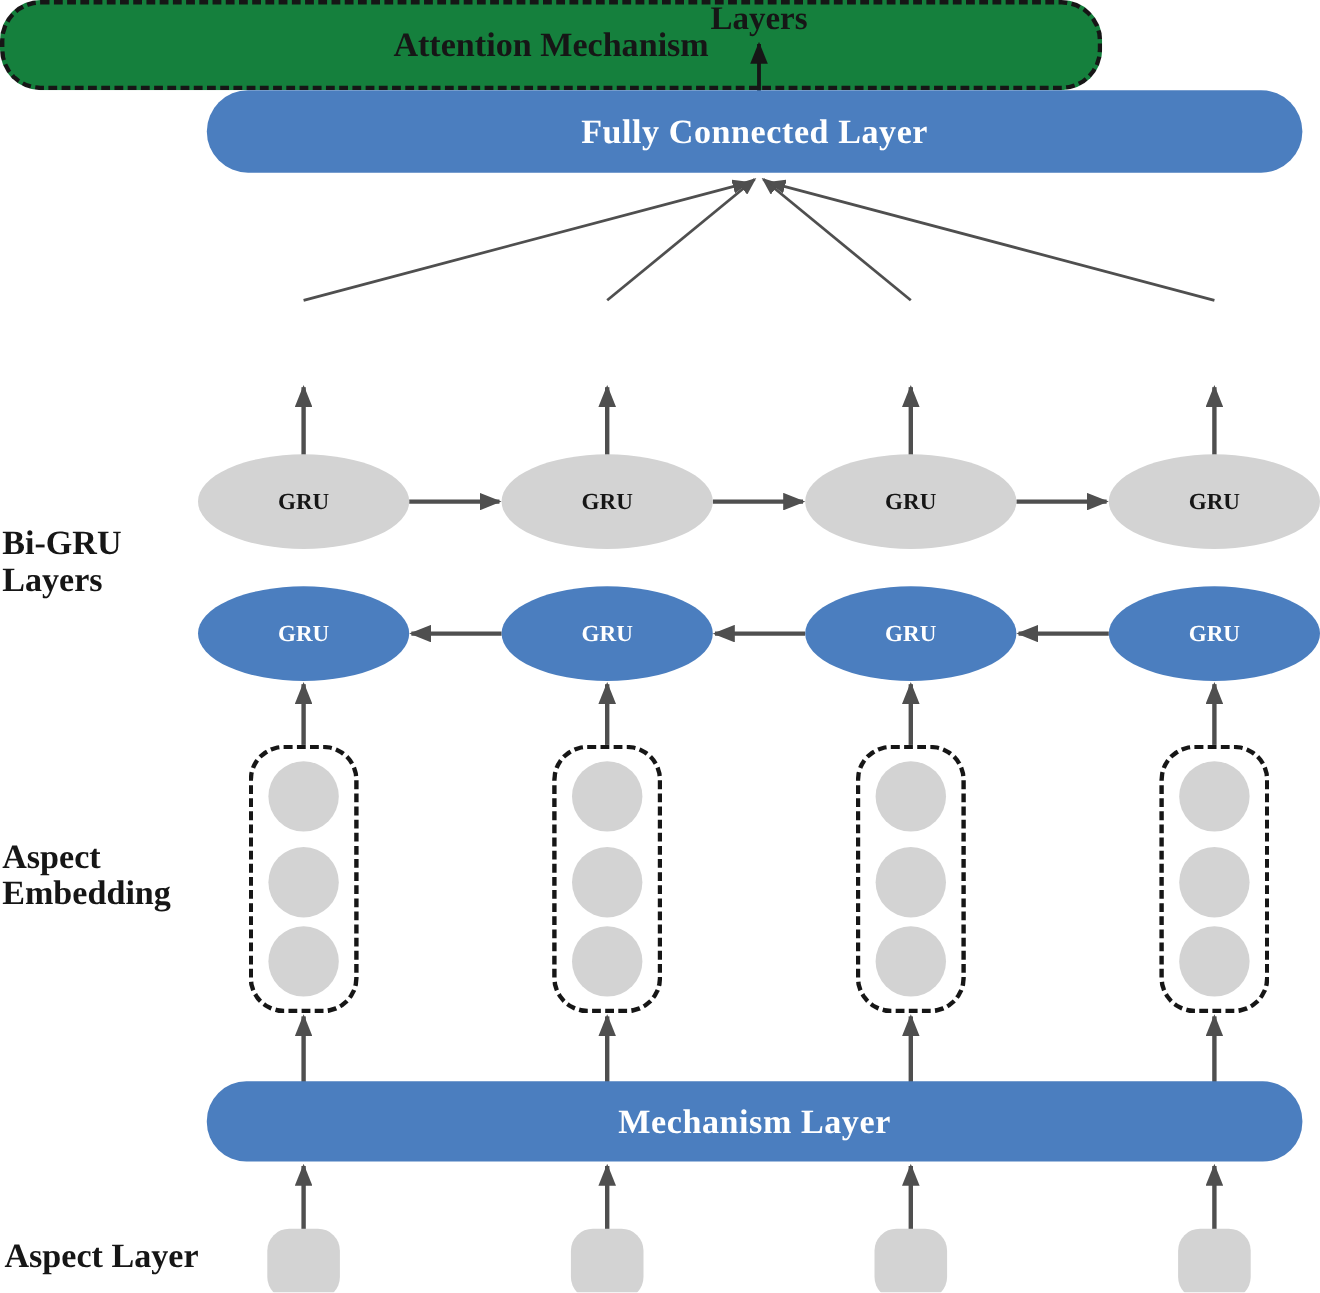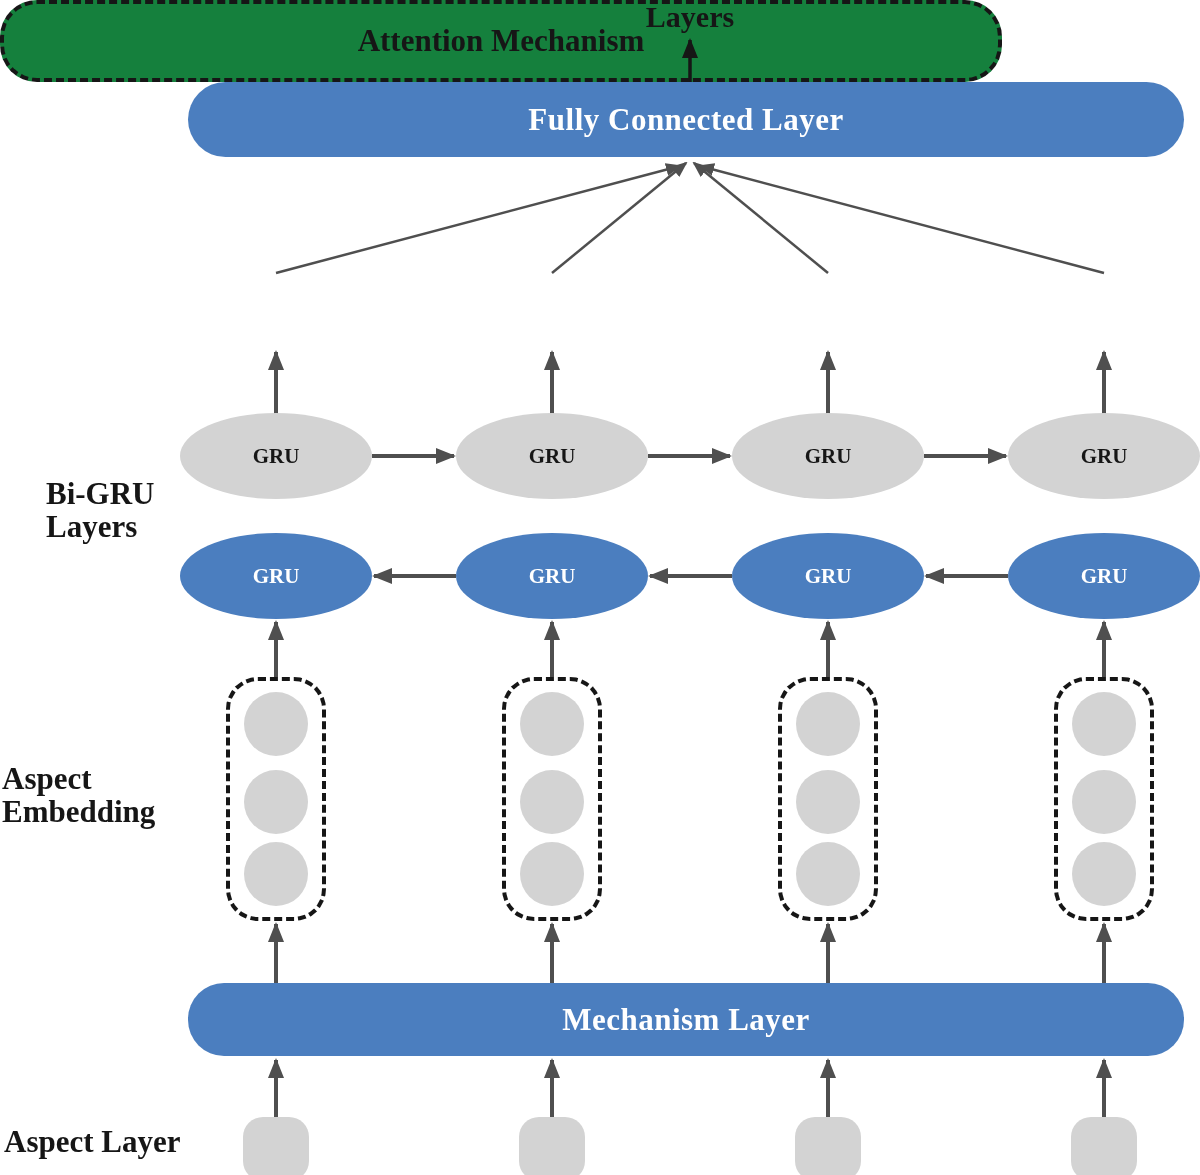--- a/index.html
+++ b/index.html
@@ -33,21 +33,21 @@
   .gru.fwd{background:var(--gray);color:var(--ink);top:413px;}
   .gru.bwd{background:var(--blue);color:var(--white);top:533px;}
   .aspect{
     top:677px;width:100px;height:244px;border:4px dashed var(--ink);border-radius:32px;background:#ffffff;z-index:2;
   }
   .acircle{position:absolute;left:14px;width:64px;height:64px;border-radius:50%;background:var(--gray);}
   .ac1{top:11px;} .ac2{top:89px;} .ac3{top:161px;}
   .token{top:1117px;width:66px;height:64px;border-radius:20px;background:var(--gray);z-index:2;}
   .label{z-index:3;line-height:33px;font-size:31px;}
   .output-label{left:590px;top:0px;width:200px;text-align:center;font-size:30px;}
-  .bigru-label{left:2px;top:477px;margin-left:44px;}
+  .bigru-label{left:2px;top:477px;}
   .aspect-label{left:2px;top:762px;}
   .input-label{left:4px;top:1125px;}
 </style>
 </head>
 <body>
 
 <div class="canvas">
 
   <svg class="wires" viewBox="0 0 1200 1175" xmlns="http://www.w3.org/2000/svg">
     <defs>

